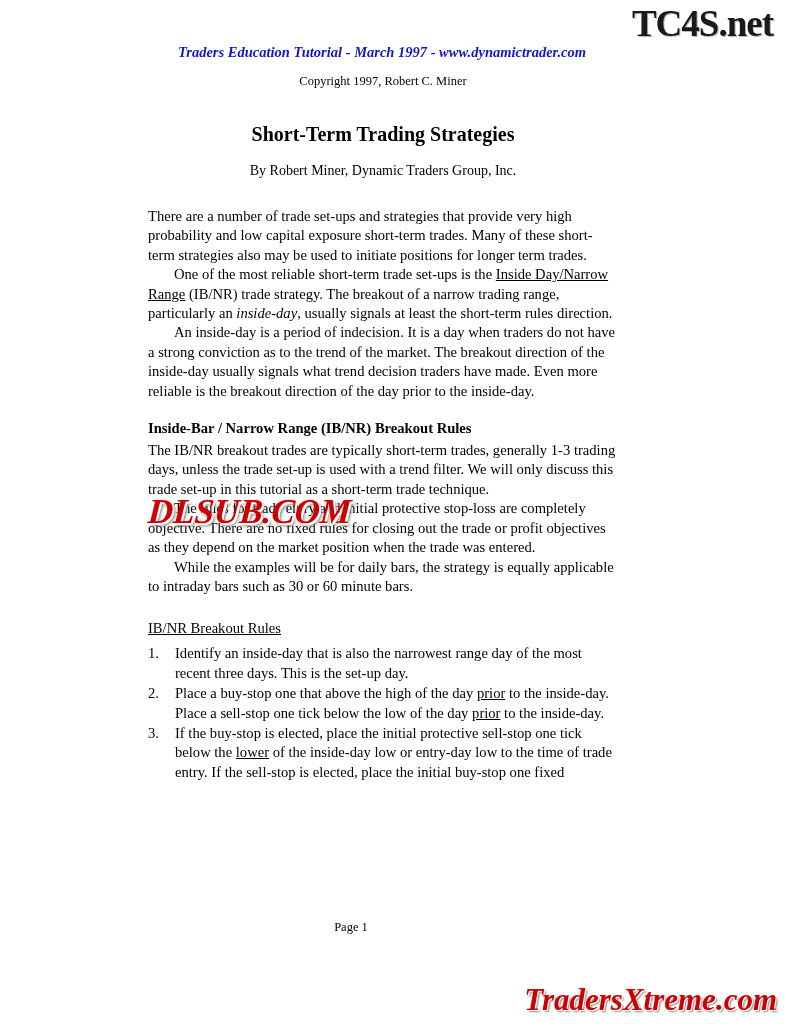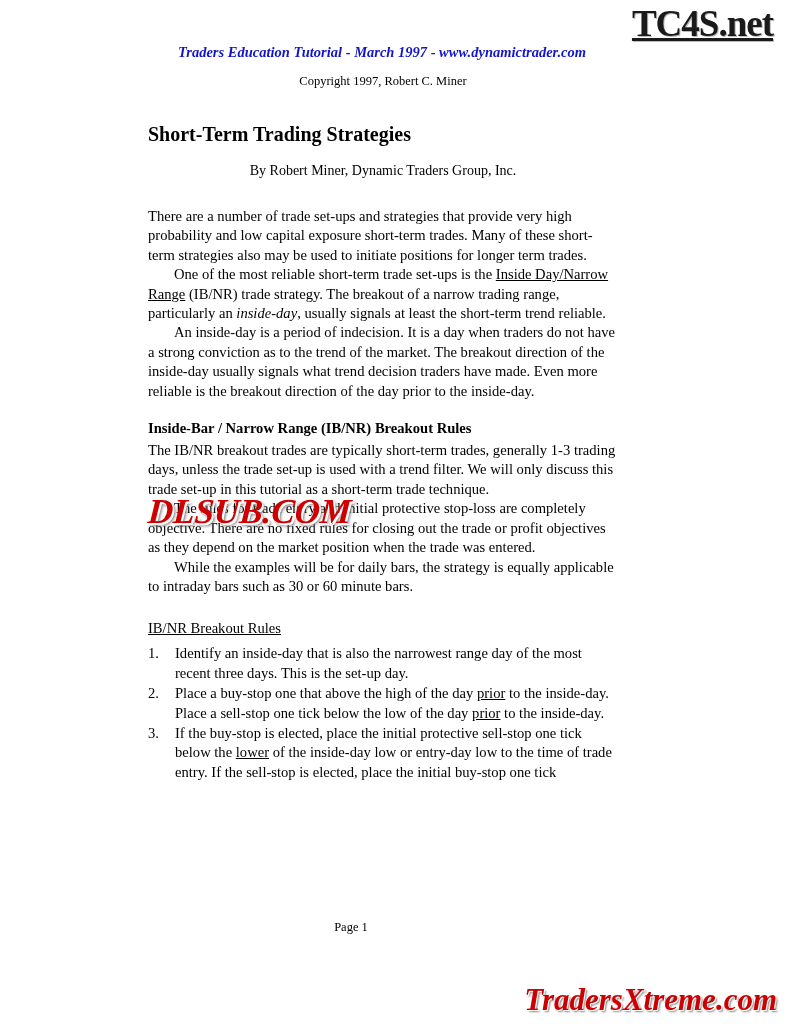--- a/index.html
+++ b/index.html
@@ -28,21 +28,20 @@
   .wm-topright {
     position: absolute;
     right: 18px;
     top: 2px;
     font-family: "Liberation Serif", serif;
     font-weight: bold;
     font-size: 37px;
     letter-spacing: -1px;
     color: #1a1a1a;
     text-shadow: 1px 1px 0 #bbbbbb;
-    text-decoration: underline;
   }
   .wm-bottomright {
     position: absolute;
     right: 14px;
     bottom: 6px;
     font-family: "Liberation Serif", serif;
     font-weight: bold;
     font-style: italic;
     font-size: 31px;
     color: #cc0000;
@@ -80,20 +79,21 @@
     white-space: nowrap;
     margin-left: -2px;
   }
   .copyright {
     text-align: center;
     font-size: 12.5px;
     margin-top: 13px;
   }
 
   .title {
+    text-align: center;
     font-weight: bold;
     font-size: 20px;
     margin-top: 34px;
   }
   .byline {
     text-align: center;
     font-size: 14px;
     margin-top: 17px;
   }
 
@@ -161,21 +161,21 @@
   <div class="doc">
 
     <div class="header-line">Traders Education Tutorial - March 1997 - www.dynamictrader.com</div>
     <div class="copyright">Copyright 1997, Robert C. Miner</div>
 
     <div class="title">Short-Term Trading Strategies</div>
     <div class="byline">By Robert Miner, Dynamic Traders Group, Inc.</div>
 
     <p class="body first">There are a number of trade set-ups and strategies that provide very high probability and low capital exposure short-term trades. Many of these short-term strategies also may be used to initiate positions for longer term trades.</p>
 
-    <p class="body indent"><span>One of the most reliable short-term trade set-ups is the </span><span class="u">Inside Day/Narrow Range</span><span> (IB/NR) trade strategy. The breakout of a narrow trading range, particularly an </span><span class="i">inside-day</span><span>, usually signals at least the short-term trend reliable.</span></p>
+    <p class="body indent"><span>One of the most reliable short-term trade set-ups is the </span><span class="u">Inside Day/Narrow Range</span><span> (IB/NR) trade strategy. The breakout of a narrow trading range, particularly an </span><span class="i">inside-day</span><span>, usually signals at least the short-term rules direction.</span></p>
 
     <p class="body indent">An inside-day is a period of indecision. It is a day when traders do not have a strong conviction as to the trend of the market. The breakout direction of the inside-day usually signals what trend decision traders have made. Even more reliable is the breakout direction of the day prior to the inside-day.</p>
 
     <h2 class="sub">Inside-Bar / Narrow Range (IB/NR) Breakout Rules</h2>
 
     <p class="body">The IB/NR breakout trades are typically short-term trades, generally 1-3 trading days, unless the trade set-up is used with a trend filter. We will only discuss this trade set-up in this tutorial as a short-term trade technique.</p>
 
     <p class="body indent">The rules for trade entry and initial protective stop-loss are completely objective. There are no fixed rules for closing out the trade or profit objectives as they depend on the market position when the trade was entered.</p>
 
     <p class="body indent">While the examples will be for daily bars, the strategy is equally applicable to intraday bars such as 30 or 60 minute bars.</p>
@@ -186,21 +186,21 @@
       <li>
         <span class="num">1.</span>
         <span>Identify an inside-day that is also the narrowest range day of the most recent three days. This is the set-up day.</span>
       </li>
       <li>
         <span class="num">2.</span>
         <span>Place a buy-stop one that above the high of the day </span><span class="u">prior</span><span> to the inside-day. Place a sell-stop one tick below the low of the day </span><span class="u">prior</span><span> to the inside-day.</span>
       </li>
       <li>
         <span class="num">3.</span>
-        <span>If the buy-stop is elected, place the initial protective sell-stop one tick below the </span><span class="u">lower</span><span> of the inside-day low or entry-day low to the time of trade entry. If the sell-stop is elected, place the initial buy-stop one tick</span>
+        <span>If the buy-stop is elected, place the initial protective sell-stop one tick below the </span><span class="u">lower</span><span> of the inside-day low or entry-day low to the time of trade entry. If the sell-stop is elected, place the initial buy-stop one fixed</span>
       </li>
     </ol>
 
   </div>
 
   <div class="wm-center">DLSUB.COM</div>
 
   <div class="pagenum">Page 1</div>
 
   <div class="wm-bottomright">TradersXtreme.com</div>

